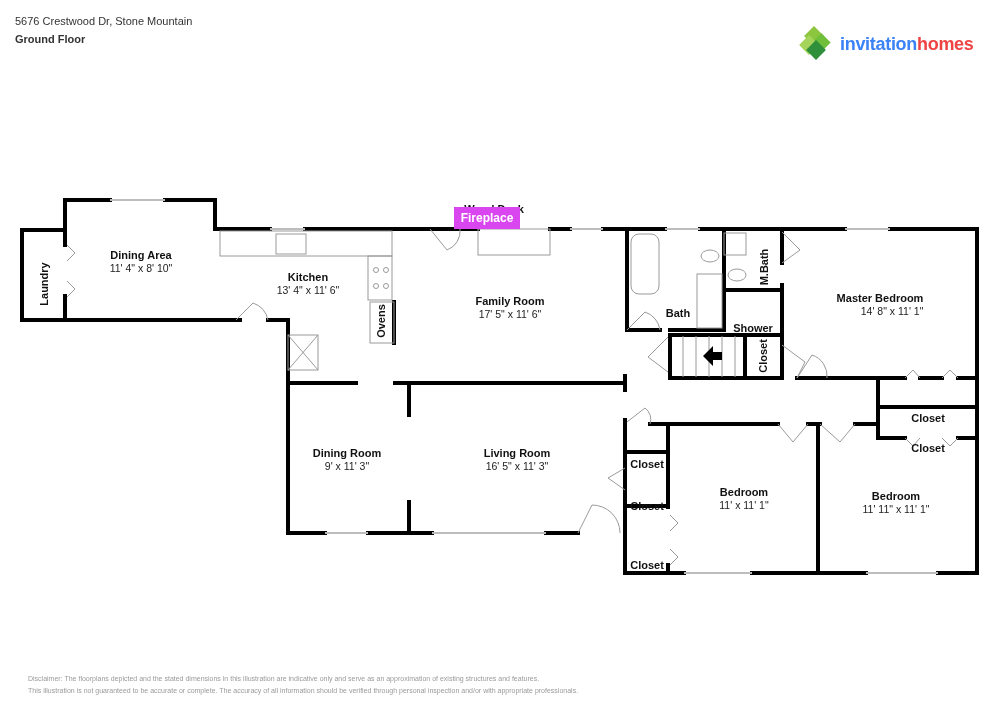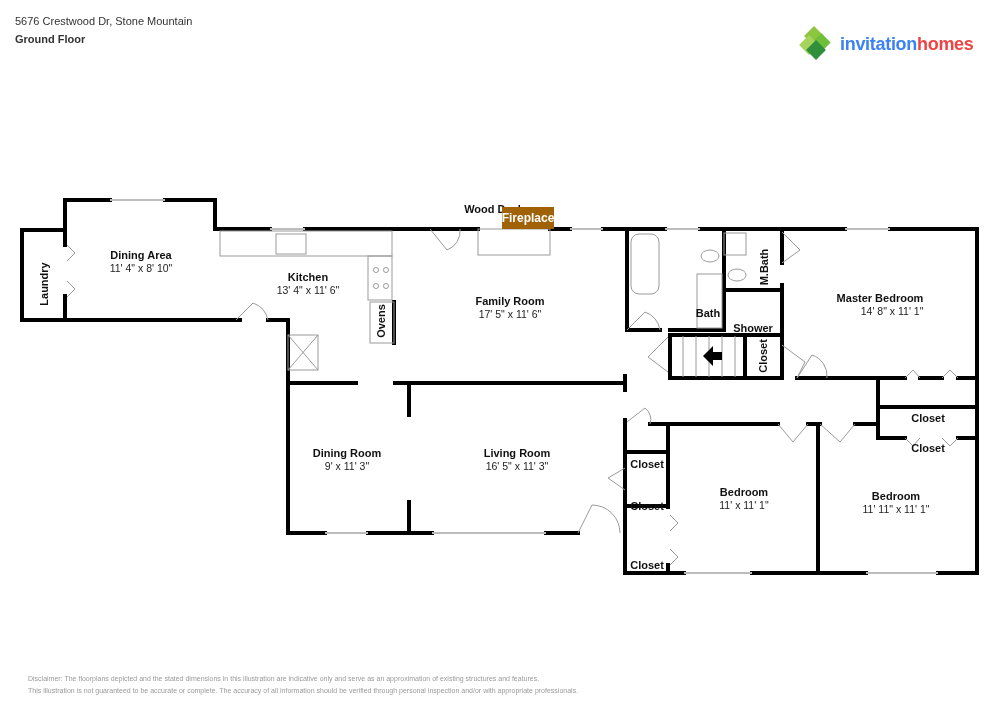--- a/index.html
+++ b/index.html
@@ -12,21 +12,21 @@
   .logo-a { color: #3b82f6; }
   .logo-b { color: #ef4444; }
   .disc { position: absolute; left: 28px; font-size: 7px; color: #9a9a9a; white-space: nowrap; }
   #disc1 { top: 675px; }
   #disc2 { top: 687px; }
   svg#plan { position: absolute; left: 0; top: 0; }
   .lbl { position: absolute; text-align: center; transform: translateX(-50%); white-space: nowrap; color: #111; }
   .lbl .name { font-size: 11px; font-weight: bold; display: block; }
   .lbl .dim { font-size: 10.5px; display: block; color: #222; margin-top: 1px; }
   .vlbl { position: absolute; font-size: 11px; font-weight: bold; color: #111; transform: rotate(-90deg); transform-origin: center; white-space: nowrap; }
-  .fire { position: absolute; left: 502px; top: 207px; width: 52px; height: 22px; background: #a16207; color: #fff; font-size: 12px; font-weight: bold; display: flex; align-items: center; justify-content: center; }
+  .fire { position: absolute; left: 454px; top: 207px; width: 66px; height: 22px; background: #d946ef; color: #fff; font-size: 12px; font-weight: bold; display: flex; align-items: center; justify-content: center; }
   .small { position: absolute; font-size: 11px; font-weight: bold; color: #111; white-space: nowrap; transform: translate(-50%, -50%); margin-top: 24px; }
 </style>
 </head>
 <body>
 
 <div class="hdr" id="hdr-addr">5676 Crestwood Dr, Stone Mountain</div>
 <div class="hdr" id="hdr-floor">Ground Floor</div>
 
 <div class="logo">
   <svg width="36" height="36" viewBox="0 0 36 36">
@@ -180,21 +180,21 @@
   <span class="dim">13' 4" x 11' 6"</span>
 </div>
 
 <div class="vlbl" style="left:364px; top:315px;">Ovens</div>
 
 <div class="lbl" style="left:510px; top:295px;">
   <span class="name">Family Room</span>
   <span class="dim">17' 5" x 11' 6"</span>
 </div>
 
-<div class="small" style="left:708px; top:289px;">Bath</div>
+<div class="small" style="left:678px; top:289px;">Bath</div>
 <div class="vlbl" style="left:746px; top:261px;">M.Bath</div>
 <div class="small" style="left:753px; top:304px;text-align:center;">Shower</div>
 <div class="vlbl" style="left:746px; top:350px;">Closet</div>
 
 <div class="lbl" style="left:880px; top:292px;text-align:right;">
   <span class="name">Master Bedroom</span>
   <span class="dim">14' 8" x 11' 1"</span>
 </div>
 
 <div class="small" style="left:928px; top:394px;">Closet</div>

